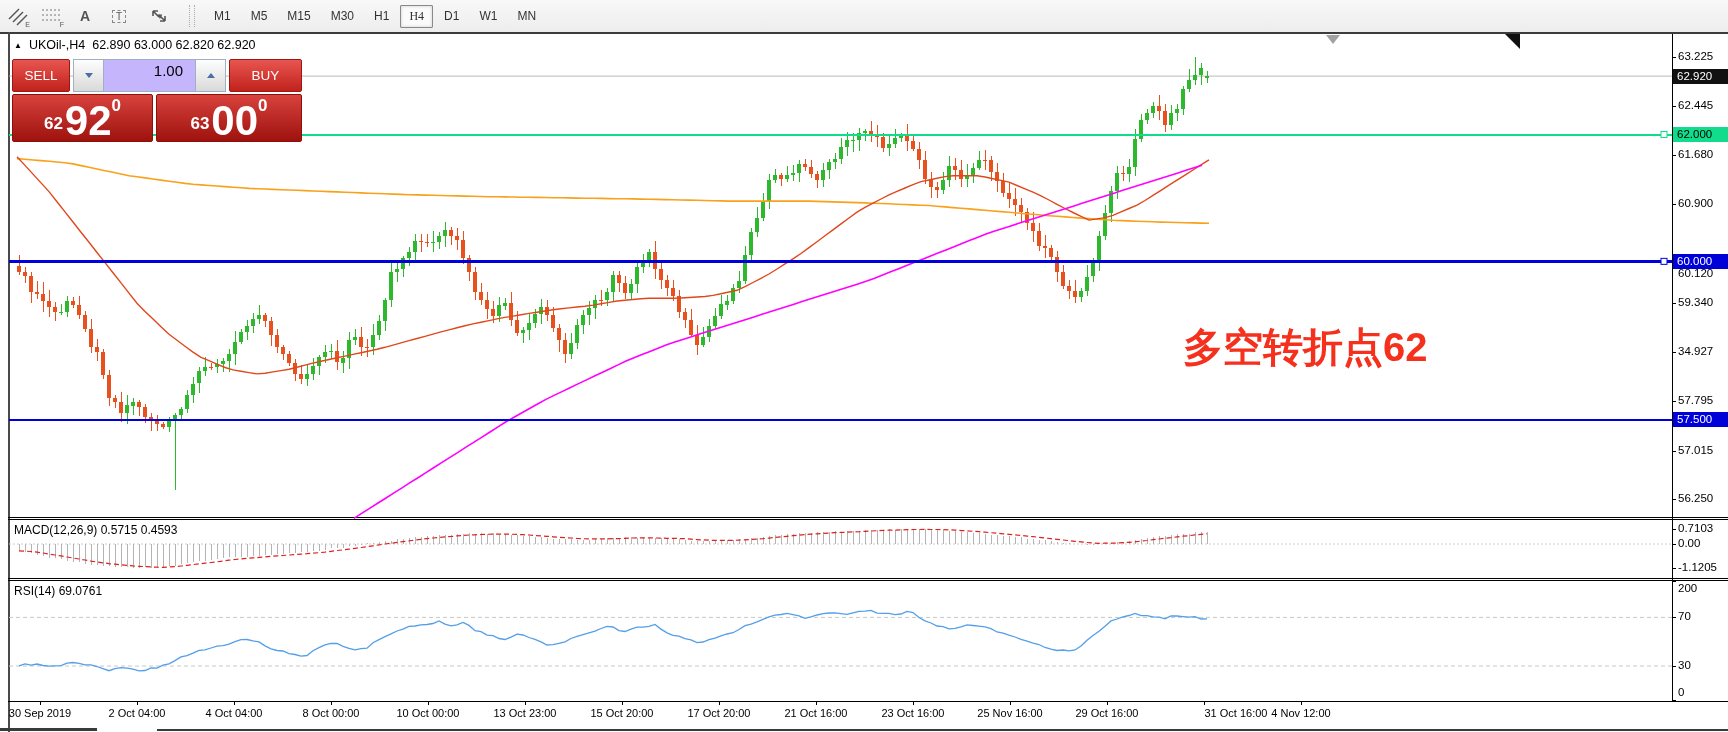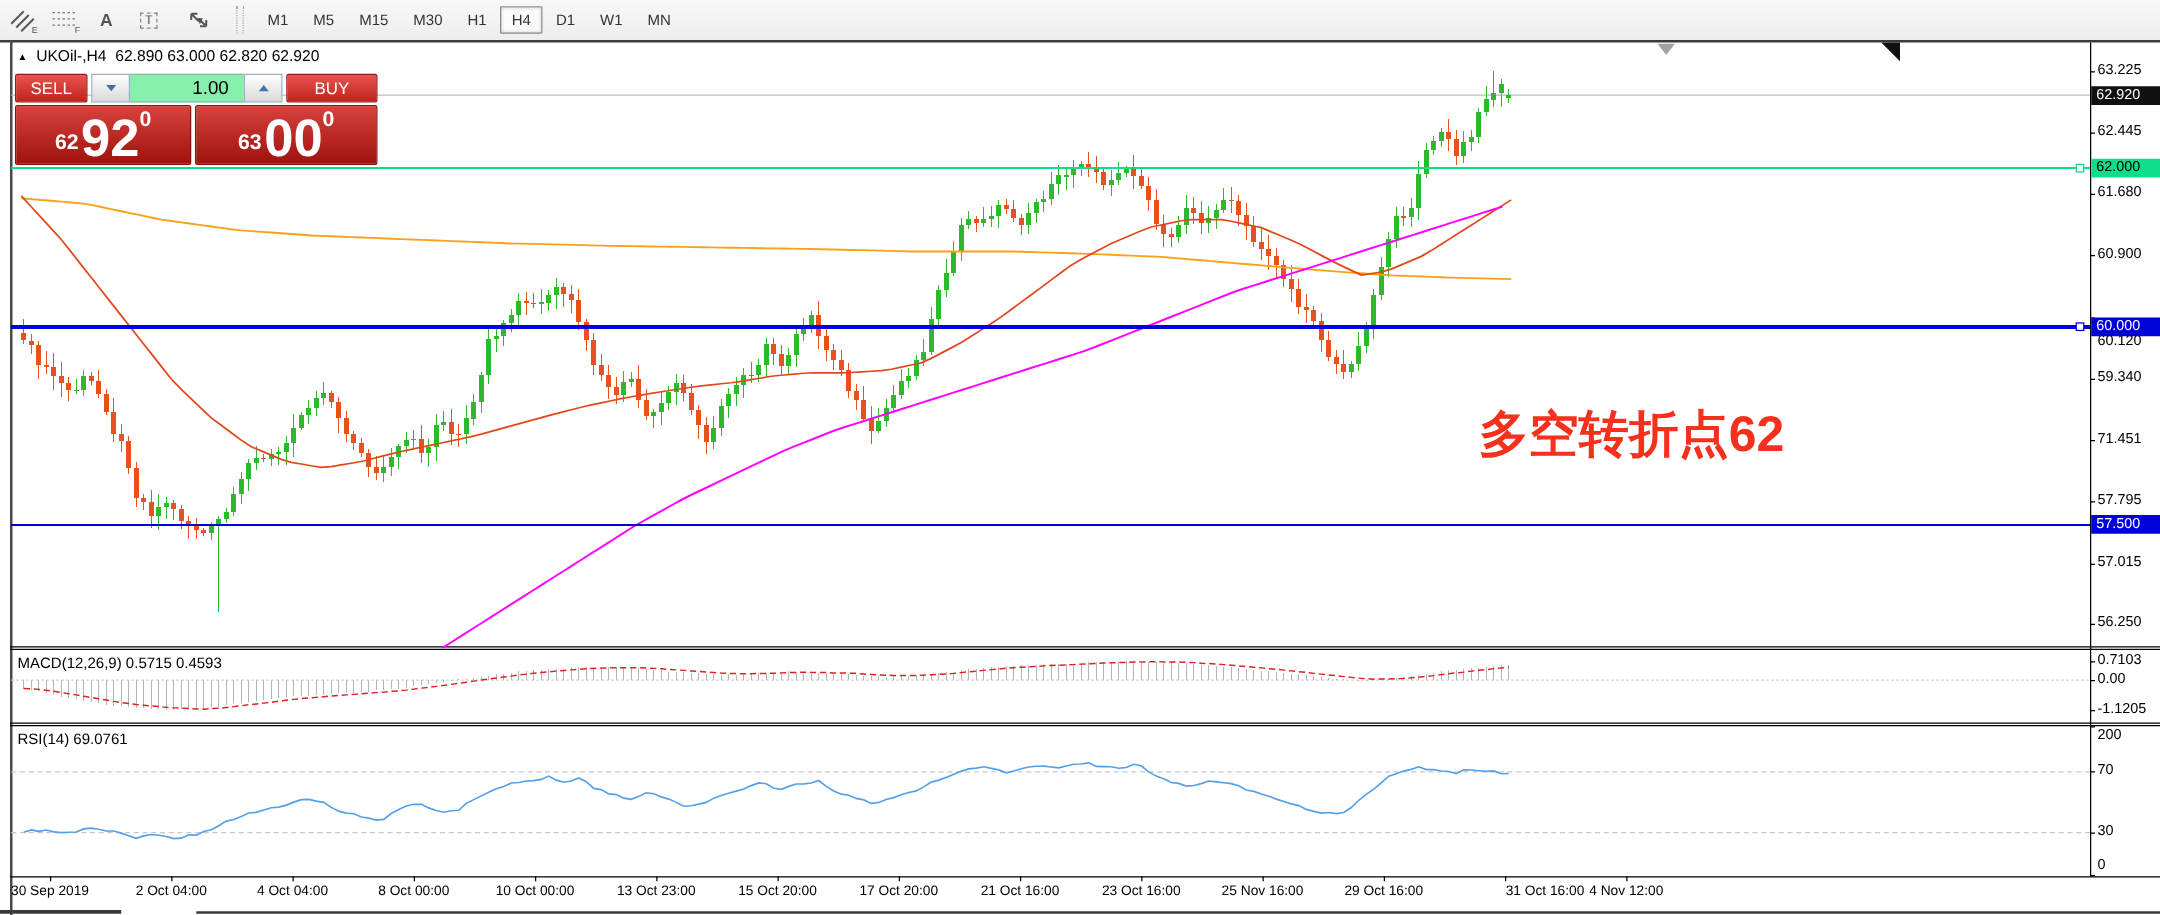--- a/index.html
+++ b/index.html
@@ -9,47 +9,47 @@
   .toolbar{position:absolute;left:0;top:0;width:1728px;height:32px;
            background:linear-gradient(#f8f8f8,#ededed);display:flex;align-items:center;}
   .tbtn{width:32px;height:26px;display:flex;align-items:center;justify-content:center;
         margin:0 1px;position:relative;color:#444;cursor:pointer;}
   .tsub{position:absolute;right:3px;bottom:1px;font-size:7px;color:#555;}
   .tb-a{font-size:14px;font-weight:bold;color:#555;}
   .tb-t{font-size:10px;border:1px dashed #888;padding:0 3px;color:#555;}
   .caret{font-size:8px;color:#555;margin-left:2px;}
   .tbsep{width:4px;height:22px;border-left:1px dotted #aaa;border-right:1px dotted #aaa;margin:0 9px 0 7px;}
   .tf-btn{padding:3px 8px;font-size:12px;color:#333;margin:0 1px;border:1px solid transparent;border-radius:1px;cursor:pointer;}
-  .tf-btn.active{border:1px solid #8a8a8a;background:#fbfbfb;box-shadow:inset 0 0 3px #c9c9c9;}
+  .tf-btn.active{border:1px solid #8a8a8a;background:#fbfbfb;box-shadow:inset 0 0 3px #c9c9c9;font-family:Liberation Serif, serif;}
   
   .topline{position:absolute;left:0;top:32px;width:1728px;height:2px;background:#3c3c3c;}
   .leftline{position:absolute;left:8px;top:32px;bottom:0;width:2px;background:#4a4a4a;}
   .sep{position:absolute;left:8px;width:1720px;height:1px;background:#000;}
   .axisline{position:absolute;left:1672px;top:34px;width:1px;height:667px;background:#000;}
   .tickmark{position:absolute;width:4px;height:1px;background:#000;left:1672px;}
   .timetick{position:absolute;width:1px;height:4px;background:#000;top:701px;}
   .axis-label{position:absolute;left:1678px;font-size:11.5px;white-space:nowrap;}
   .badge{position:absolute;left:1673px;width:55px;height:15px;font-size:11.5px;line-height:15px;
          padding-left:4px;box-sizing:border-box;white-space:nowrap;}
   .time-label{position:absolute;top:707px;font-size:11px;transform:translateX(-50%);white-space:nowrap;}
   .pane-label{position:absolute;font-size:12px;color:#000;z-index:4;}
   svg{position:absolute;overflow:visible;}
   
   .chart-title{position:absolute;left:14px;top:38px;font-size:12.5px;display:flex;align-items:center;gap:7px;z-index:5;}
   .title-arrow{font-size:8px;}
   
   .trade-panel{position:absolute;left:12px;top:59px;width:290px;z-index:6;}
-  .tp-row1{display:flex;height:23px;margin-bottom:2px;}
+  .tp-row1{display:flex;height:33px;margin-bottom:2px;}
   .btn-red{background:linear-gradient(#e85550,#c1221c);color:#fff;border:1px solid #9e1612;border-radius:2px;
            font-size:13.5px;display:flex;align-items:center;justify-content:center;cursor:pointer;}
   .btn-sell{width:56px;margin-right:3px;}
   .btn-buy{width:71px;margin-left:3px;}
   .spin{width:29px;background:linear-gradient(#fefefe,#d9d9d9);border:1px solid #9fb0c0;display:flex;
         align-items:center;justify-content:center;cursor:pointer;}
-  .vol{flex:1;background:#86efac;border-top:1px solid #9fb0c0;border-bottom:1px solid #9fb0c0;font-size:15px;
+  .vol{flex:1;background:#c4b5fd;border-top:1px solid #9fb0c0;border-bottom:1px solid #9fb0c0;font-size:15px;
        text-align:right;line-height:21px;padding-right:12px;}
   .tri-down{width:0;height:0;border-left:4px solid transparent;border-right:4px solid transparent;border-top:5px solid #4a6fa5;}
   .tri-up{width:0;height:0;border-left:4px solid transparent;border-right:4px solid transparent;border-bottom:5px solid #4a6fa5;}
   .tp-row2{display:flex;height:48px;}
   .bigprice{background:linear-gradient(#d8423d,#9e120e);border:1px solid #8d0f0b;border-radius:2px;color:#fff;
             display:flex;align-items:flex-end;justify-content:center;padding-bottom:3px;cursor:pointer;}
   .bp-sell{width:139px;margin-right:3px;}
   .bp-buy{flex:1;}
   .bp-small{font-size:17px;font-weight:bold;margin:0 2px 4px 0;}
   .bp-big{font-size:42px;font-weight:bold;line-height:0.82;}
@@ -790,21 +790,21 @@
     <div class="axis-label" style="top: 99px;">62.445</div>
     <div class="tickmark" style="top: 155px;"></div>
     <div class="axis-label" style="top: 148px;">61.680</div>
     <div class="tickmark" style="top: 204px;"></div>
     <div class="axis-label" style="top: 197px;">60.900</div>
     <div class="tickmark" style="top: 254px;"></div>
     <div class="axis-label" style="top: 247px; margin-top: 20px;">60.120</div>
     <div class="tickmark" style="top: 303px;"></div>
     <div class="axis-label" style="top: 296px;">59.340</div>
     <div class="tickmark" style="top: 352px;"></div>
-    <div class="axis-label" style="top: 345px;">71.451</div>
+    <div class="axis-label" style="top: 345px;">34.927</div>
     <div class="tickmark" style="top: 401px;"></div>
     <div class="axis-label" style="top: 394px;">57.795</div>
     <div class="tickmark" style="top: 451px;"></div>
     <div class="axis-label" style="top: 444px;">57.015</div>
     <div class="tickmark" style="top: 499px;"></div>
     <div class="axis-label" style="top: 492px;">56.250</div>
     <div class="badge" style="top: 69px; background: rgb(17, 17, 17); color: rgb(255, 255, 255);">62.920</div>
     <div class="badge" style="top: 127px; background: rgb(16, 220, 140); color: rgb(0, 0, 0);">62.000</div>
     <div class="badge" style="top: 254px; background: rgb(0, 0, 216); color: rgb(255, 255, 255);">60.000</div>
     <div class="badge" style="top: 412px; background: rgb(0, 0, 216); color: rgb(255, 255, 255);">57.500</div>

